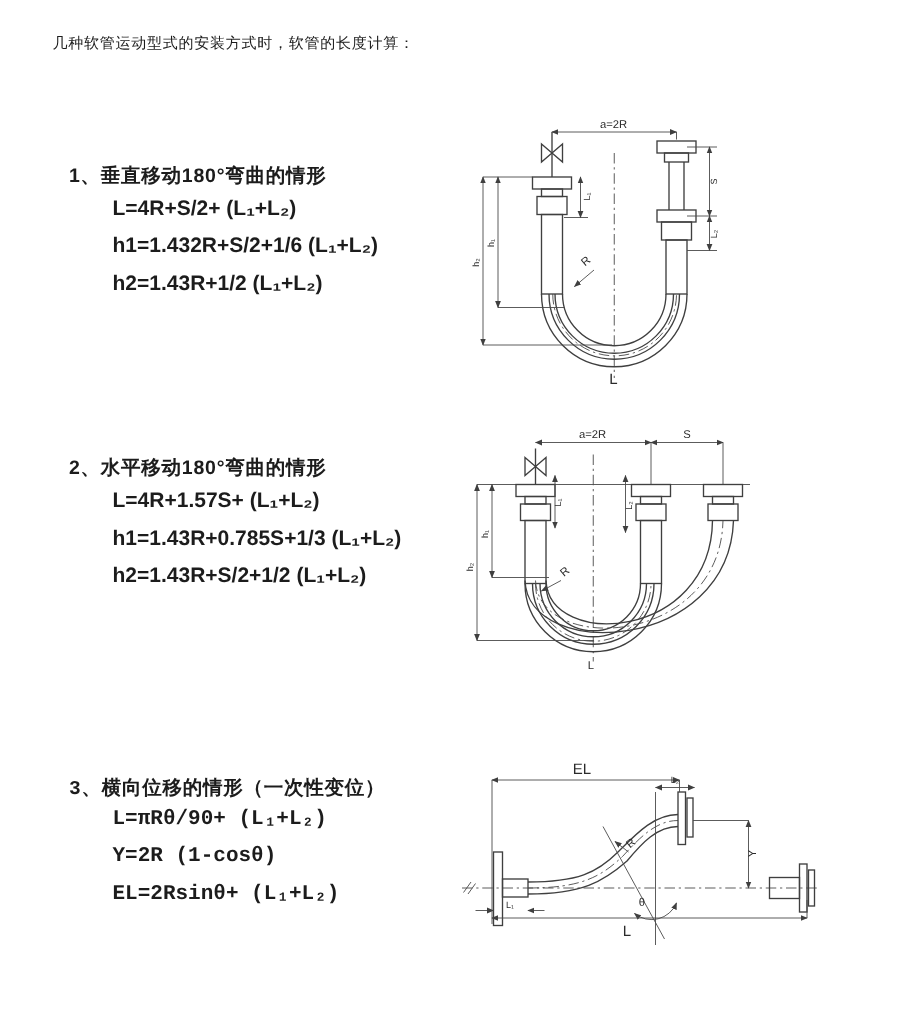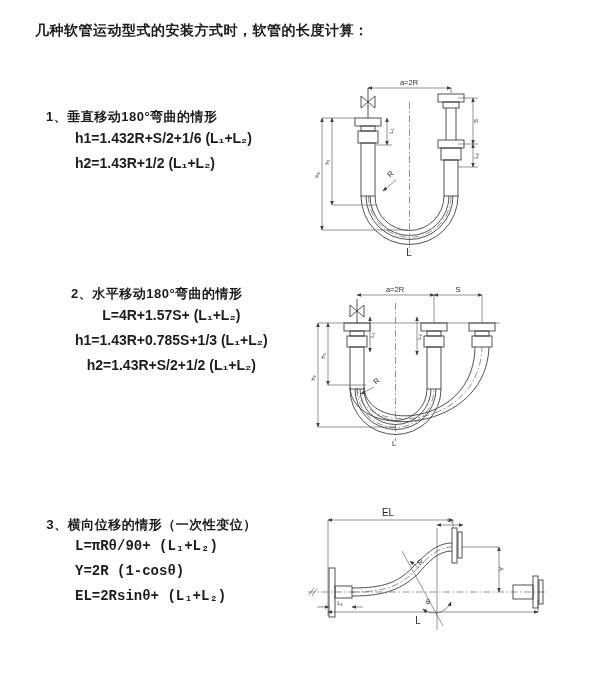--- a/index.html
+++ b/index.html
@@ -1,42 +1,43 @@
 <!DOCTYPE html>
 <html><head>
 <meta charset="utf-8">
 <style>
   html,body{margin:0;padding:0;}
   body{width:600px;height:675px;background:#ffffff;position:relative;overflow:hidden;
        font-family:"Liberation Sans","DejaVu Sans",sans-serif;color:#1c1c1c;}
   .page{position:absolute;inset:0;background:#fff;}
-  .doc-title{position:absolute;left:35px;top:22px;font-size:14px;font-weight:bold;letter-spacing:.5px;}
+  .doc-title{position:absolute;left:35px;top:22px;font-size:10px;font-weight:normal;letter-spacing:.5px;}
   .section{position:absolute;left:46px;}
   .section .heading{font-size:13px;font-weight:bold;letter-spacing:.5px;height:18px;}
   .section .formula{font-size:14px;font-weight:bold;margin-left:29px;line-height:25px;white-space:pre;}
   .section .formula:first-of-type{margin-top:7px;}
-  .s1{top:108px;} .s2{top:285px;text-align:center;} .s3{top:516px;font-family:Liberation Mono, monospace;}
+  .s1{top:108px;} .s2{top:303px;} .s3{top:516px;font-family:Liberation Mono, monospace;}
   .diag{position:absolute;}
   .d1{left:308px;top:72px;} .d2{left:308px;top:283px;} .d3{left:300px;top:498px;}
   svg{display:block;}
   svg .ln{stroke:#3f3f3f;stroke-width:.9;fill:none;}
   svg .thin{stroke:#4a4a4a;stroke-width:.6;fill:none;}
   svg .dash{stroke-dasharray:7,2.5,1.5,2.5;}
   svg text{font-family:"Liberation Sans","DejaVu Sans",sans-serif;fill:#2b2b2b;}
   svg .lbl{font-size:7.5px;} svg .lbl-s{font-size:6px;} svg .lbl-b{font-size:10px;}
 </style>
 </head>
 <body>
 
 <div class="page">
 
   <div class="doc-title">几种软管运动型式的安装方式时，软管的长度计算：</div>
 
   <div class="section s1">
     <div class="heading">1、垂直移动180°弯曲的情形</div>
+    <div class="formula">L=4R+S/2+ (L₁+L₂)</div>
     <div class="formula">h1=1.432R+S/2+1/6 (L₁+L₂)</div>
     <div class="formula">h2=1.43R+1/2 (L₁+L₂)</div>
   </div>
 
   <div class="section s2">
     <div class="heading">2、水平移动180°弯曲的情形</div>
     <div class="formula">L=4R+1.57S+ (L₁+L₂)</div>
     <div class="formula">h1=1.43R+0.785S+1/3 (L₁+L₂)</div>
     <div class="formula">h2=1.43R+S/2+1/2 (L₁+L₂)</div>
   </div>

